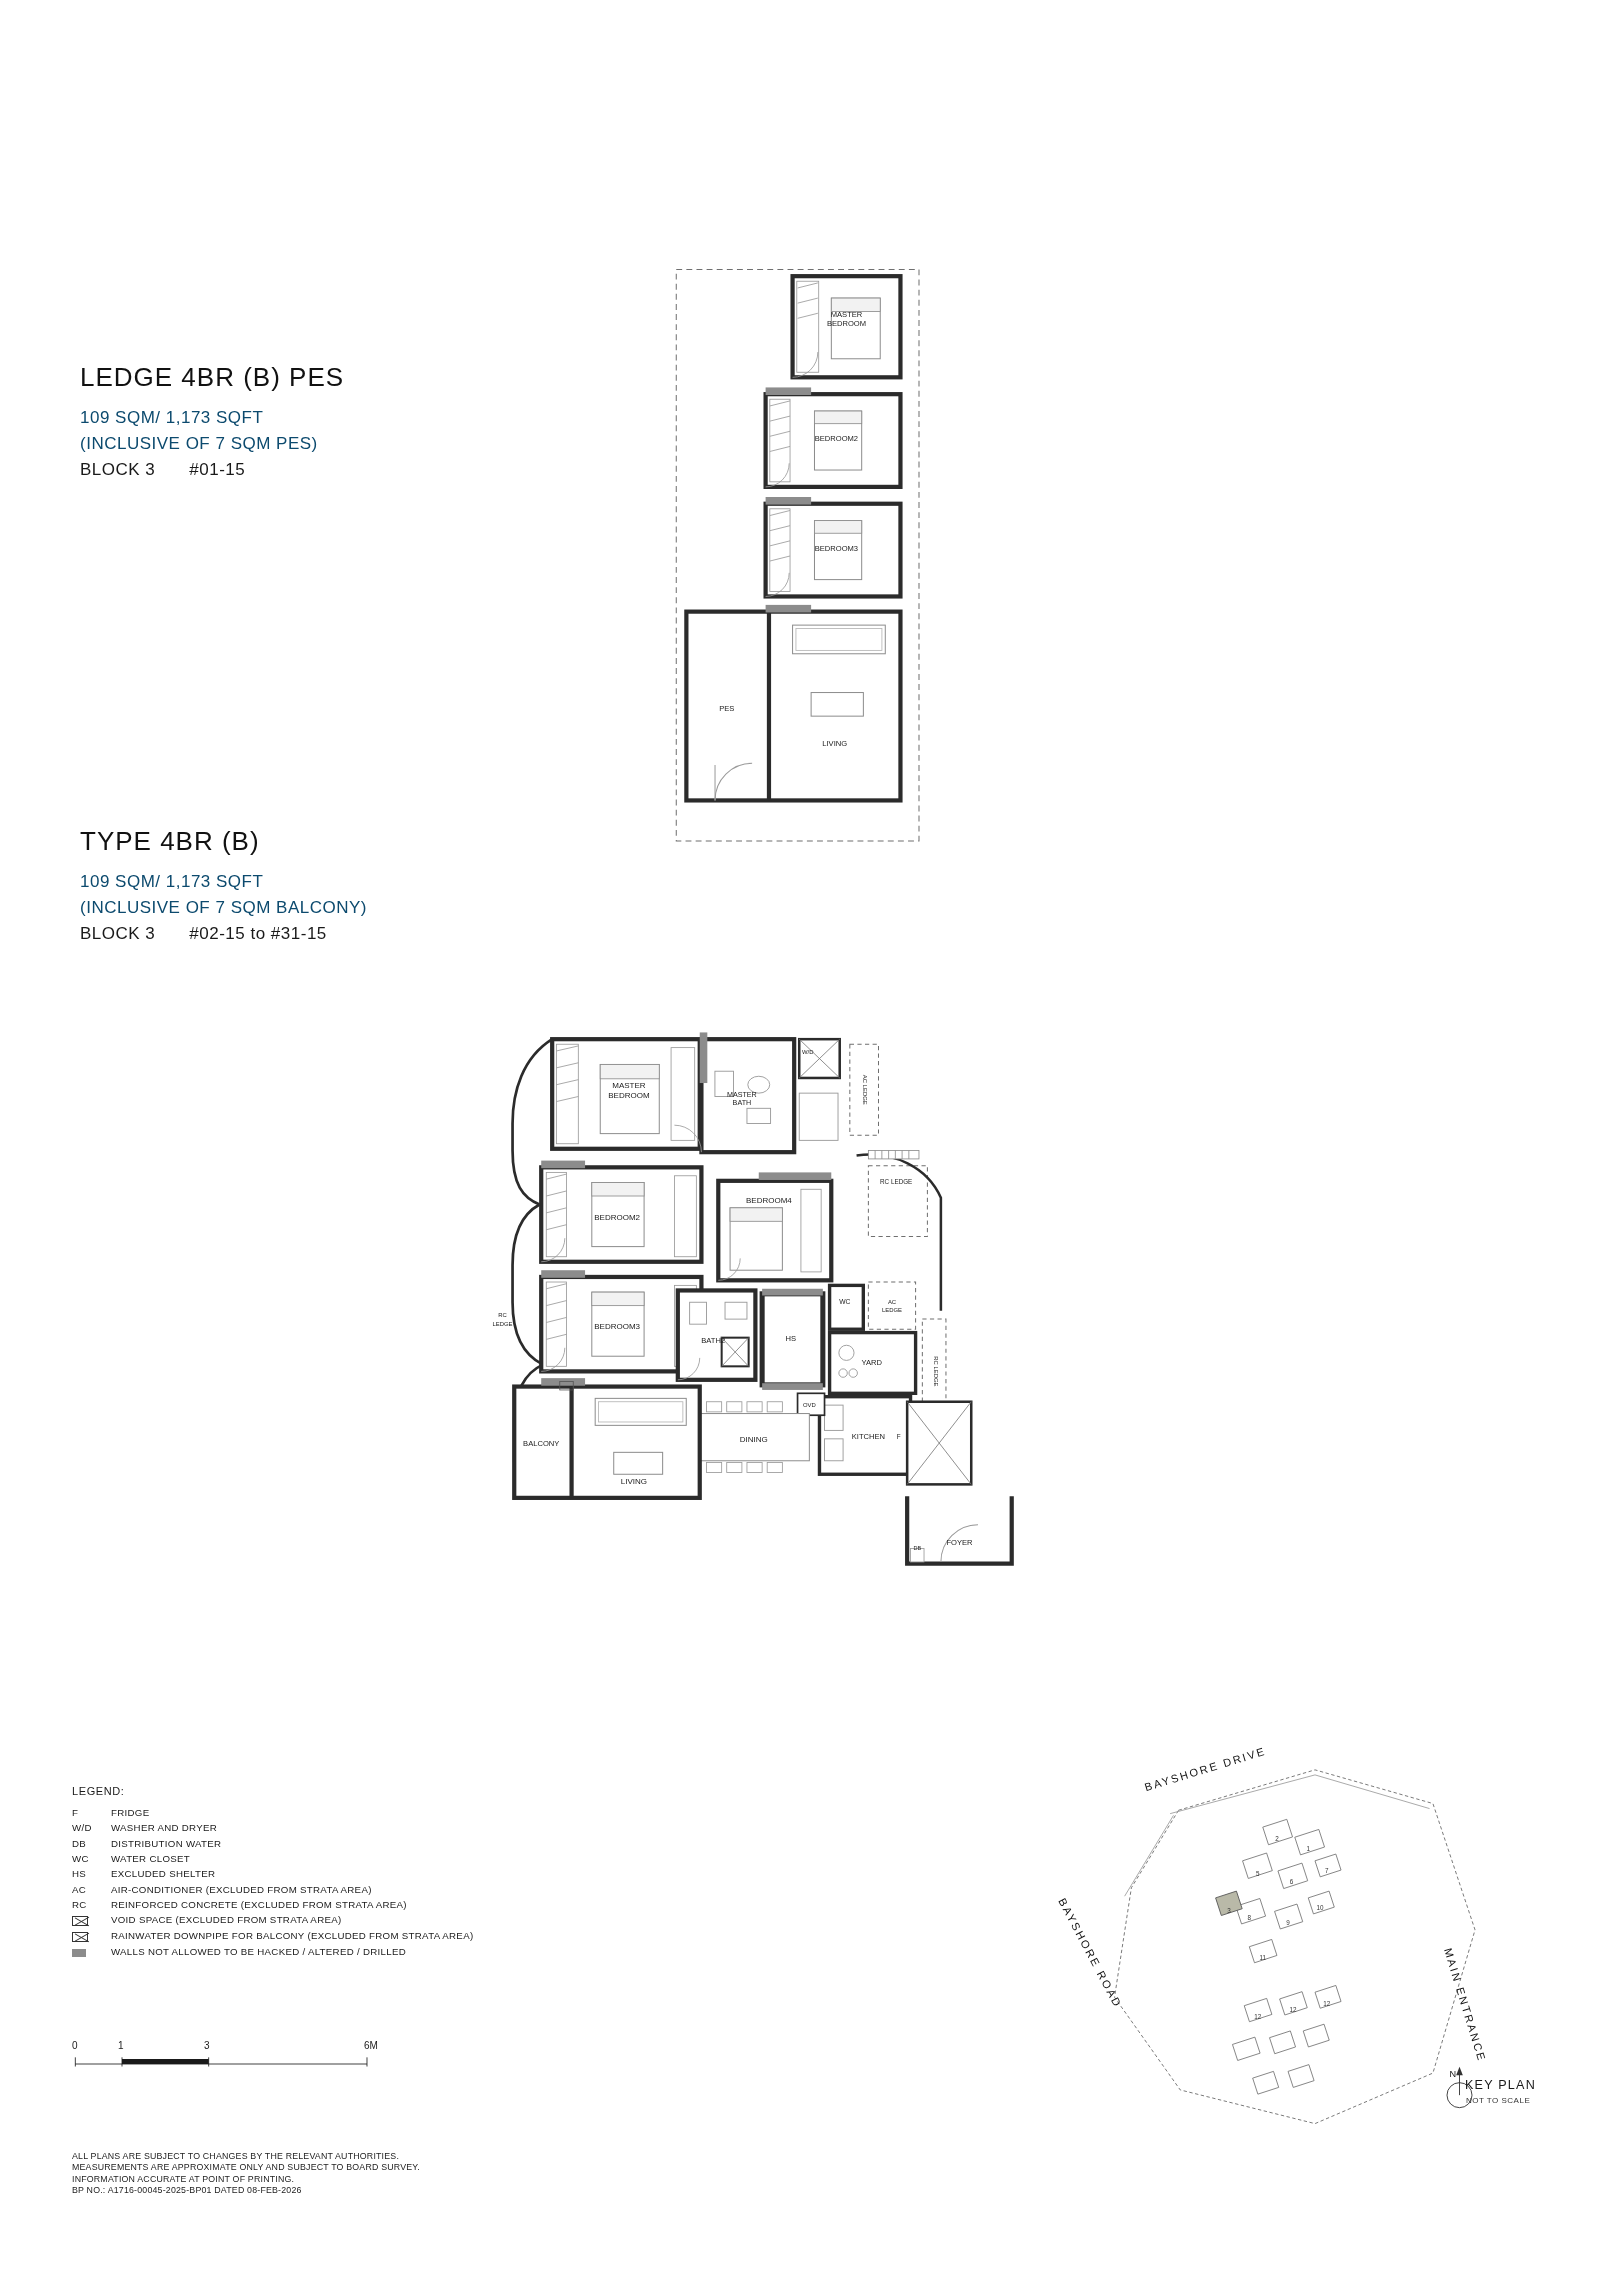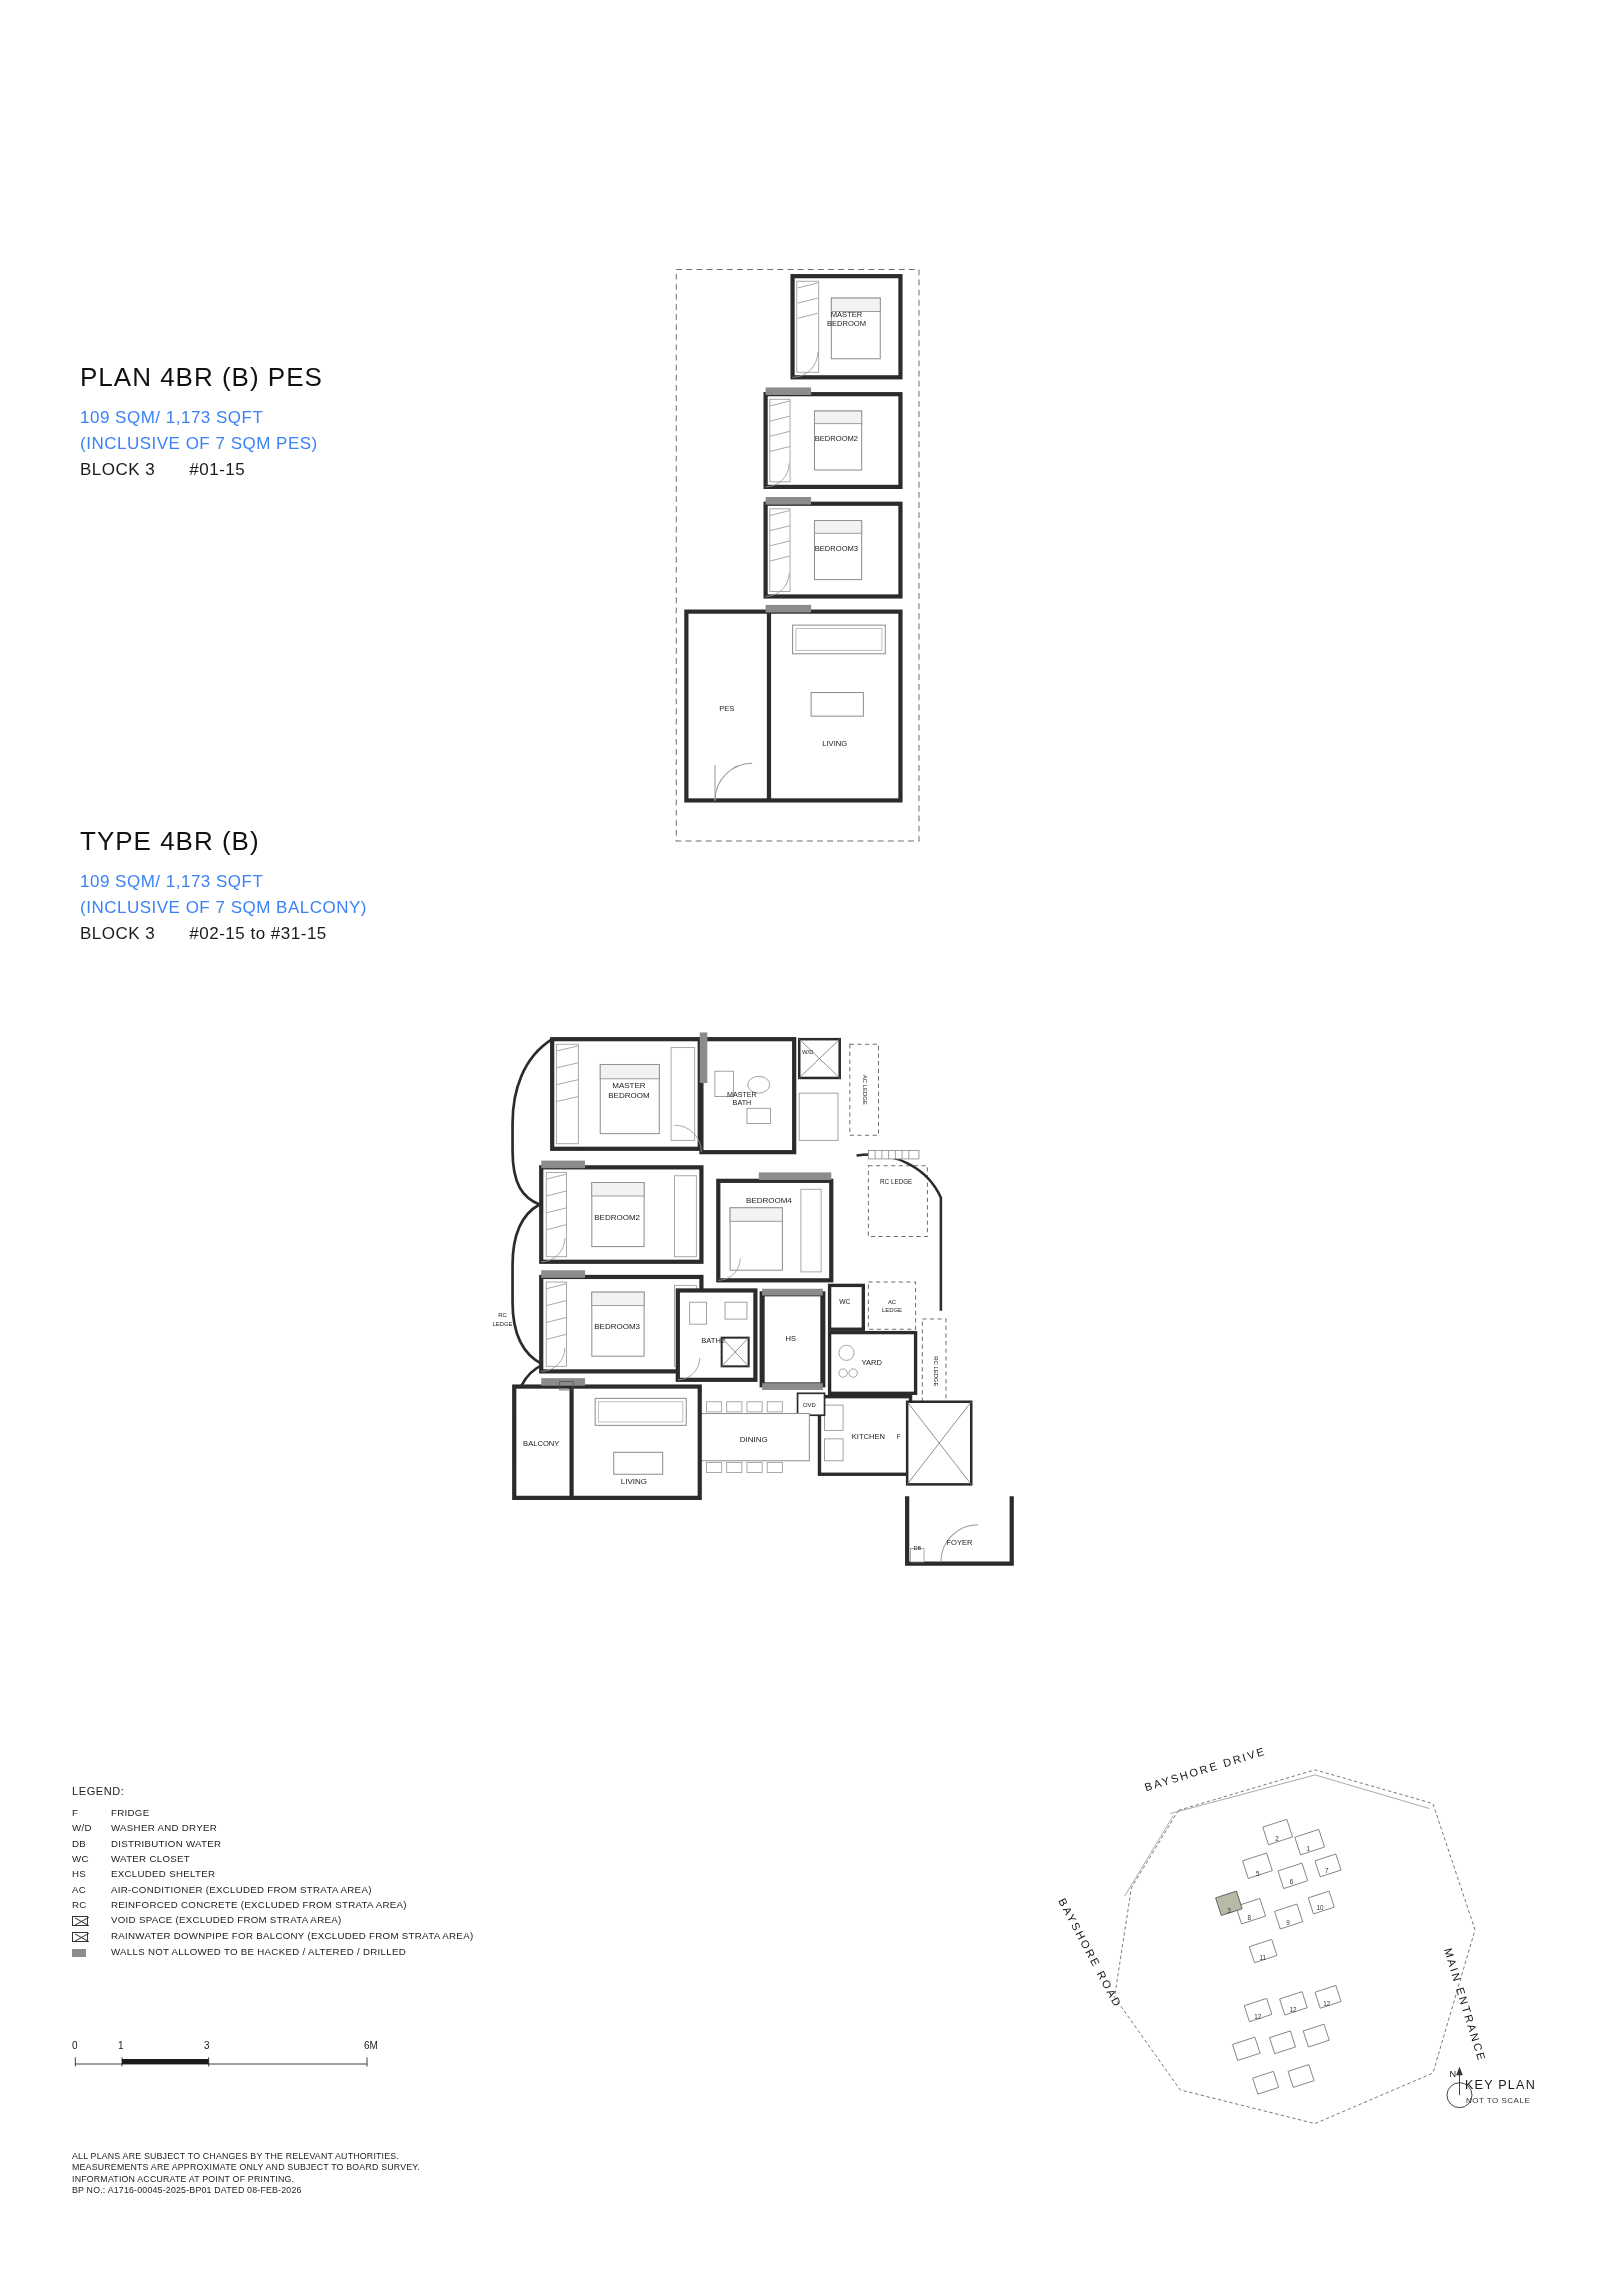--- a/index.html
+++ b/index.html
@@ -36,21 +36,21 @@
   .unit-block .type-name {
     font-size: 26px;
     letter-spacing: 1px;
     margin-bottom: 11.8px;
     color: #111;
   }
   .unit-block .meta {
     font-size: 17px;
     line-height: 26px;
     letter-spacing: 0.5px;
-    color: #3b82f6;
+    color: #0c4a6e;
   }
   .unit-block .blockline {
     font-size: 17px;
     letter-spacing: 0.5px;
     margin-top: 3.4px;
   }
   .unit-block .blockline .unitno { margin-left: 34px; text-align: center; }
   #unit-block-1 { top: 362px; }
   #unit-block-2 { top: 826px; }
 
@@ -140,21 +140,21 @@
     color: #333;
   }
 </style>
 </head>
 <body>
 
 <div class="page">
 
 
   <div class="unit-block" id="unit-block-1">
-    <div class="type-name">PLAN 4BR (B) PES</div>
+    <div class="type-name">LEDGE 4BR (B) PES</div>
     <div class="meta">109 SQM/ 1,173 SQFT</div>
     <div class="meta">(INCLUSIVE OF 7 SQM PES)</div>
     <div class="blockline">
       <span>BLOCK 3</span><span class="unitno">#01-15</span>
     </div>
   </div>
 
   <div class="unit-block" id="unit-block-2">
     <div class="type-name">TYPE 4BR (B)</div>
     <div class="meta">109 SQM/ 1,173 SQFT</div>

